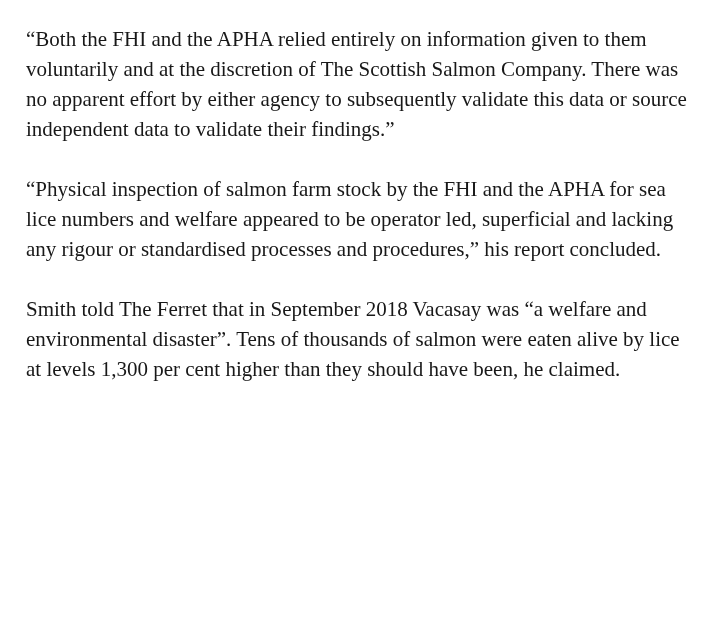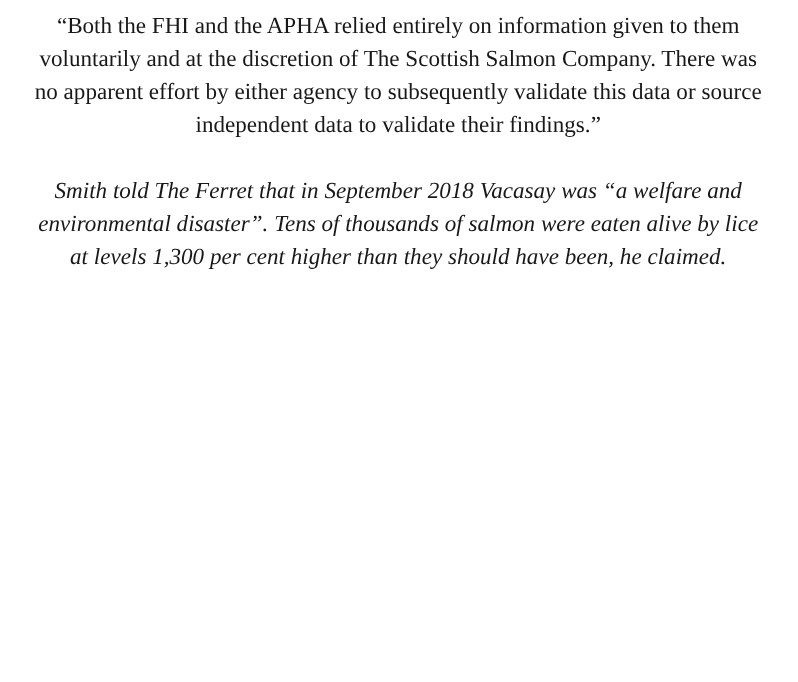--- a/index.html
+++ b/index.html
@@ -9,37 +9,36 @@
   }
   .page {
     width: 725px;
     height: 620px;
     background: #ffffff;
     box-sizing: border-box;
     overflow: hidden;
   }
   .article {
     box-sizing: border-box;
-    padding: 8px 27px 18px 26px;
+    padding: 24px 27px 18px 26px;
     font-family: "Liberation Serif", "DejaVu Serif", serif;
     font-size: 21px;
     line-height: 30px;
     color: #181818;
     text-rendering: optimizeLegibility;
-    text-align: center;
   }
   .article p {
     margin: 0 0 30px 0;
   }
   .article p:last-child {
     margin-bottom: 17px;
-    font-style: italic;
   }
 </style>
 </head>
 <body>
 
 <div class="page">
   <div class="article">
     <p>“Both the FHI and the APHA relied entirely on information given to them voluntarily and at the discretion of The Scottish Salmon Company. There was no apparent effort by either agency to subsequently validate this data or source independent data to validate their findings.”</p>
+    <p>“Physical inspection of salmon farm stock by the FHI and the APHA for sea lice numbers and welfare appeared to be operator led, superficial and lacking any rigour or standardised processes and procedures,” his report concluded.</p>
     <p>Smith told The Ferret that in September 2018 Vacasay was “a welfare and environmental disaster”. Tens of thousands of salmon were eaten alive by lice at levels 1,300 per cent higher than they should have been, he claimed.</p>
   </div>
 </div>
 
 </body></html>

